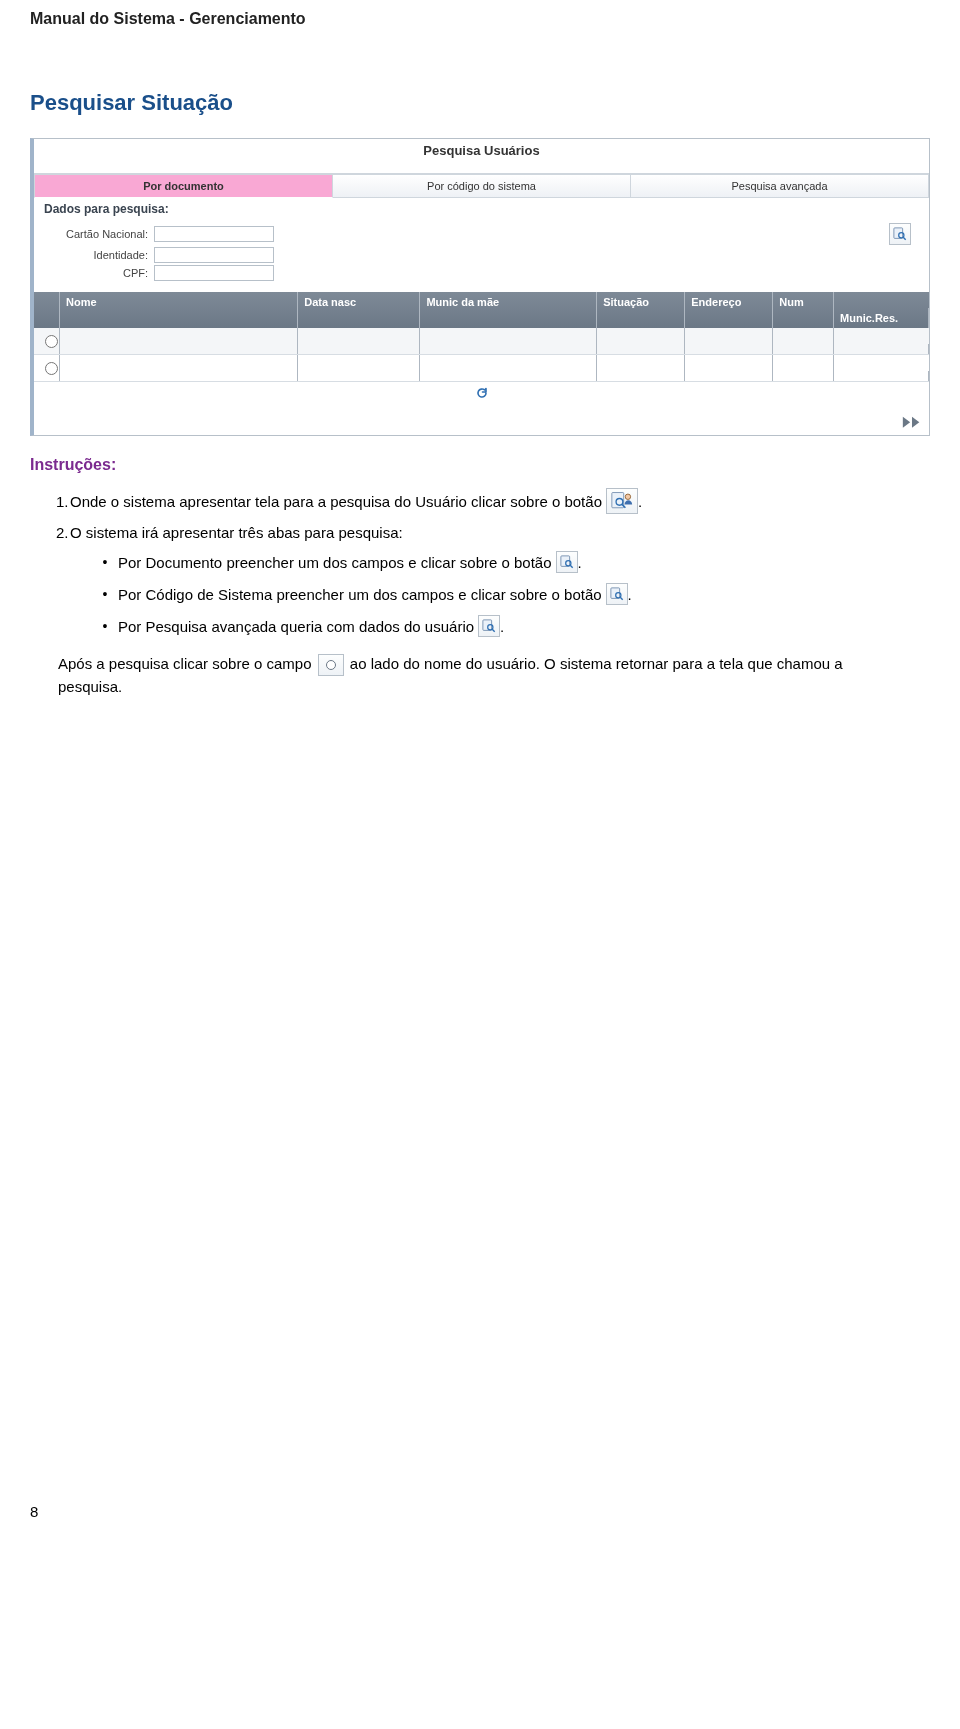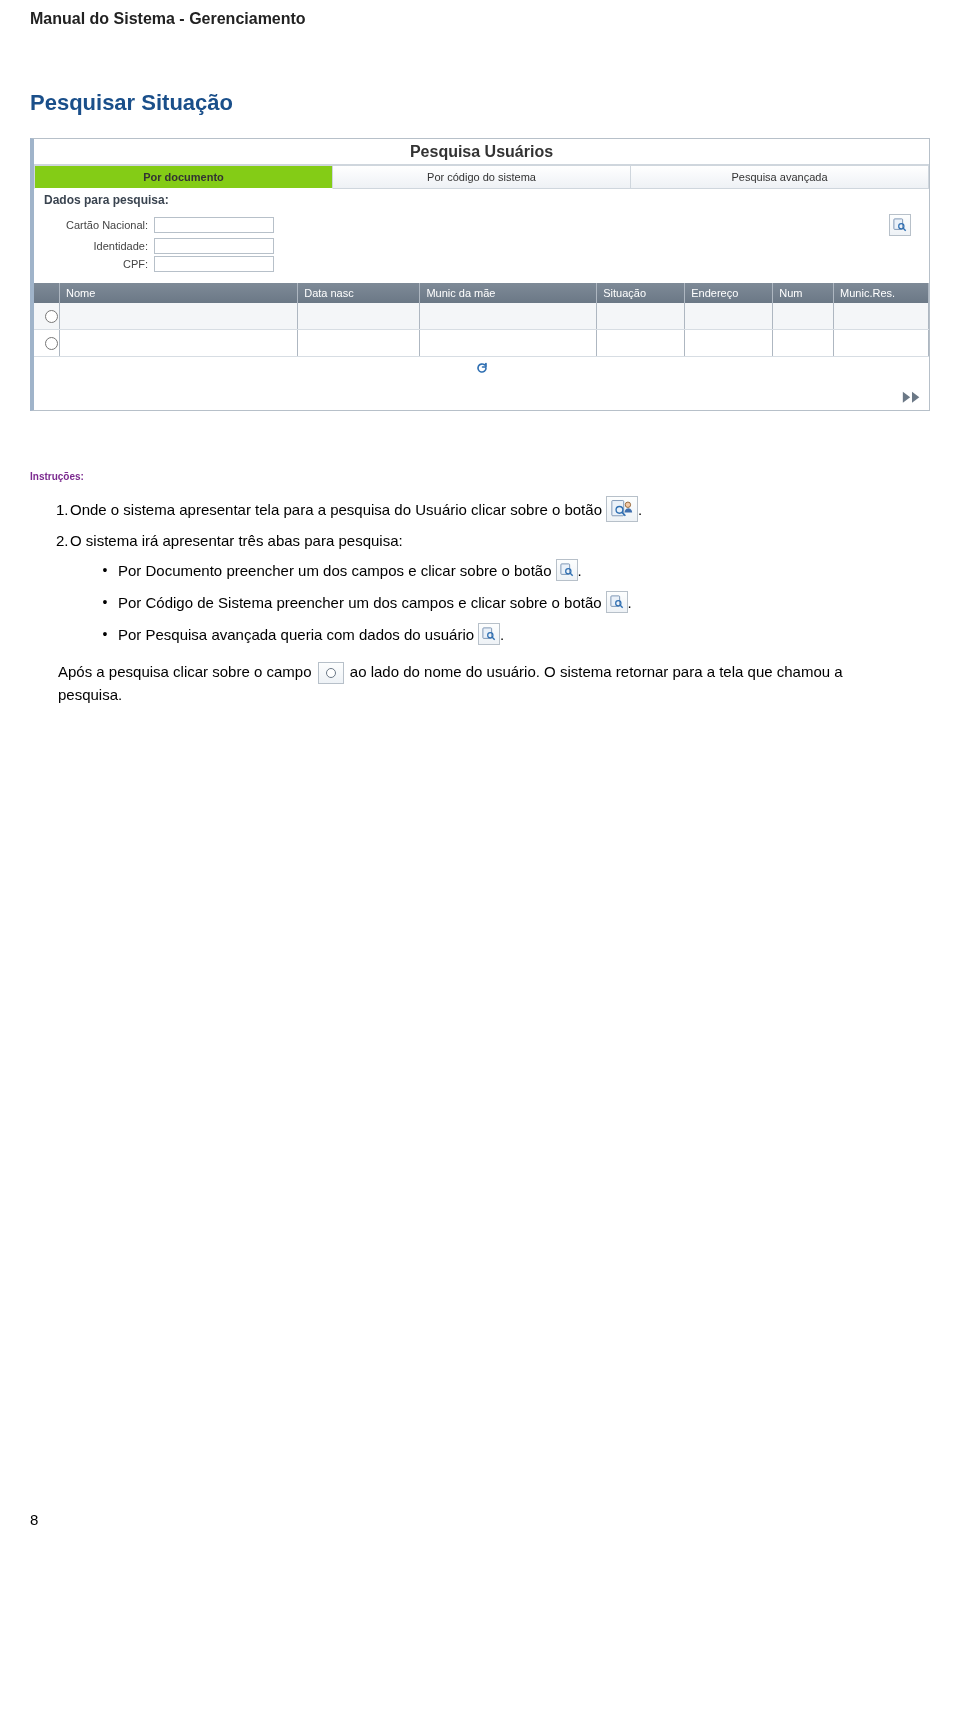--- a/index.html
+++ b/index.html
@@ -34,42 +34,42 @@
     background: #ffffff;
     font-family: Verdana, Arial, sans-serif;
     font-size: 11px;
     color: #3a4450;
     padding-bottom: 26px;
     position: relative;
   }
   .app-title {
     text-align: center;
     font-weight: bold;
-    font-size: 16px;
-    padding: 4px 0 3px 0;
+    font-size: 13px;
+    padding: 4px 0 15px 0;
     color: #333;
   }
   .tab-row {
     display: flex;
     border-top: 1px solid #cfd6dd;
   }
   .tab {
     flex: 1;
     text-align: center;
     padding: 5px 0;
     background: linear-gradient(#ffffff,#eef1f5);
     border: 1px solid #cfd6dd;
     border-left: 0;
     font-size: 11px;
     color: #333;
     cursor: pointer;
   }
   .tab:first-child { border-left: 1px solid #cfd6dd; }
   .tab.active {
-    background: #84cc16;
+    background: #f9a8d4;
     font-weight: bold;
     border-bottom: 1px solid #ffffff;
   }
   .dados-label {
     font-weight: bold;
     color: #3a4450;
     padding: 4px 10px 6px 10px;
     font-size: 12px;
   }
   .filter-row {
@@ -106,36 +106,36 @@
     cursor: pointer;
     vertical-align: middle;
   }
   .search-btn-user { width: 32px; height: 26px; }
   .search-btn svg, .search-btn-inline svg { width: 14px; height: 14px; }
   .search-btn-user svg { width: 22px; height: 20px; }
   .grid-head {
     display: flex;
     background: linear-gradient(#7e8a97,#6b7886);
     color: #fff;
-    font-weight: normal;
+    font-weight: bold;
     font-size: 11px;
     margin-top: 10px;
   }
   .grid-head > div, .grid-row > div {
     padding: 4px 6px;
     border-right: 1px solid #aeb7c1;
   }
   .col-radio { width: 26px; flex: 0 0 26px; text-align:center; }
   .col-nome { flex: 3.3 1 0; }
   .col-data { flex: 1.6 1 0; }
   .col-mae  { flex: 2.4 1 0; }
   .col-sit  { flex: 1.1 1 0; }
   .col-end  { flex: 1.1 1 0; }
   .col-num  { flex: 0.7 1 0; }
-  .col-mun  { flex: 1.2 1 0; border-right: 0; }
+  .col-mun  { flex: 1.2 1 0; border-right: 0; margin-top: 16px; }
   .grid-row {
     display: flex;
     background: #f4f6f8;
     border-bottom: 1px solid #d7dde3;
     font-size: 11px;
     min-height: 18px;
   }
   .grid-row:nth-child(odd) { background: #ffffff; }
   .grid-refresh {
     text-align: center;
@@ -147,23 +147,23 @@
     right: 6px;
     bottom: 4px;
     width: 22px;
     height: 16px;
     color: #6b7886;
     cursor: pointer;
   }
   
   .instructions-title {
     color: #7b2a8f;
-    font-size: 10px;
-    font-weight: bold;
-    margin: 60px 0 14px 0;
+    font-size: 16px;
+    font-weight: bold;
+    margin: 20px 0 14px 0;
   }
   .ol { counter-reset: item; }
   .ol-item {
     display: flex;
     align-items: center;
     margin: 10px 0;
     font-size: 15px;
     color: #000;
   }
   .ol-item .num {

